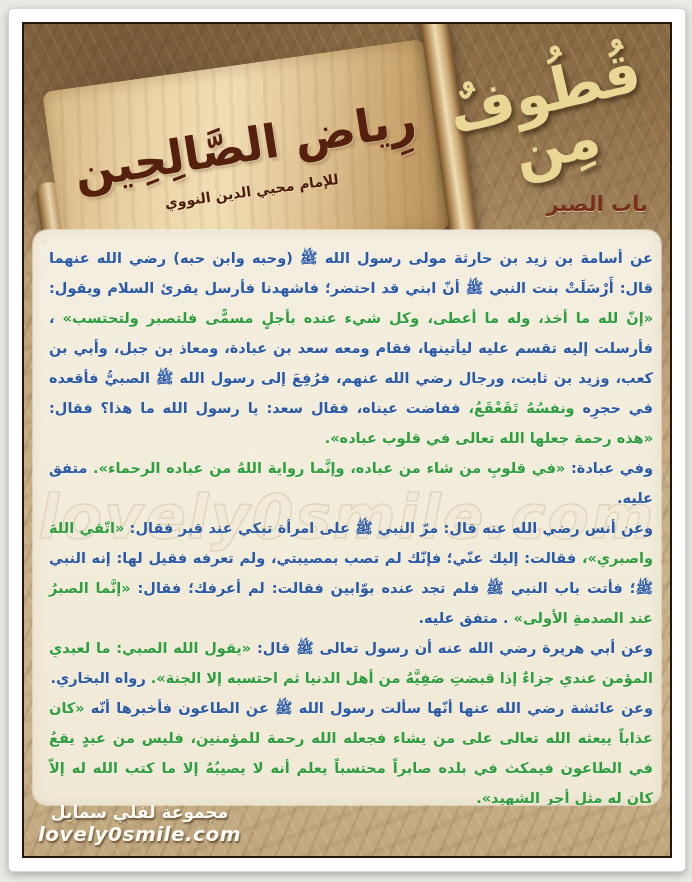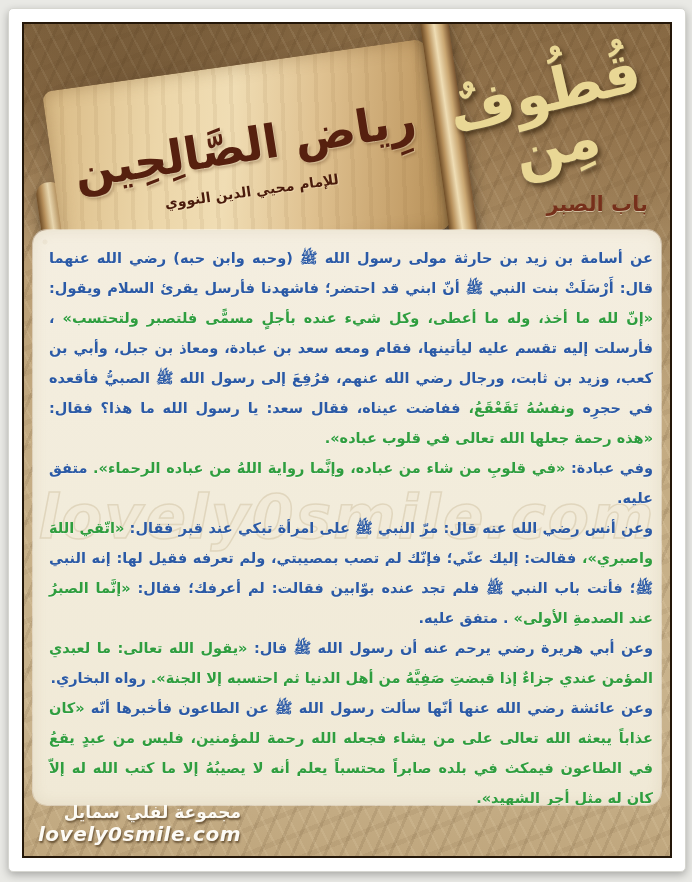--- a/index.html
+++ b/index.html
@@ -101,21 +101,21 @@
     padding:13px 8px 10px 16px;
     direction:rtl; text-align:justify;
     font-size:14.5px; font-weight:bold; line-height:30px;
     text-shadow:0 1px 0 rgba(255,255,255,.4);
   }
   .paragraphs p { margin:0; }
   .seg-blue  { color:#2b5aa6; }
   .seg-green { color:#2f9e3f; }
 
   
-  .site-wm { position:absolute; left:14px; bottom:10px; direction:rtl; text-align:right; }
+  .site-wm { position:absolute; left:14px; bottom:10px; direction:rtl; text-align:center; }
   .wm-ar {
     color:#fdfbf5; font-weight:bold; font-size:17px;
     text-shadow:1px 2px 2px rgba(60,40,15,.65);
   }
   .wm-en {
     color:#fdfbf5; font-weight:bold; font-style:italic; font-size:20px;
     direction:ltr; letter-spacing:.5px;
     text-shadow:1px 2px 2px rgba(60,40,15,.65);
   }
 </style>
@@ -137,21 +137,21 @@
     <div class="qutuf">قُطُوفٌ مِن</div>
 
     <div class="chapter-title">باب الصبر</div>
 
     <div class="panel">
       <div class="center-watermark">lovely0smile.com</div>
       <div class="paragraphs">
           <p><span class="seg-blue">عن أسامة بن زيد بن حارثة مولى رسول الله ﷺ (وحبه وابن حبه)  رضي الله عنهما قال: أَرْسَلَتْ بنت النبي ﷺ أنّ ابني قد احتضر؛ فاشهدنا فأرسل يقرئ السلام ويقول: </span><span class="seg-green">«إنّ لله ما أخذ، وله ما أعطى، وكل شيء عنده بأجلٍ مسمًّى فلتصبر ولتحتسب»</span><span class="seg-blue"> ، فأرسلت إليه تقسم عليه ليأتينها، فقام ومعه سعد بن عبادة، ومعاذ بن جبل، وأبي بن كعب، وزيد بن ثابت، ورجال رضي الله عنهم، فرُفِعَ إلى رسول الله ﷺ الصبيُّ فأقعده في حجرِه </span><span class="seg-green">ونفسُهُ تَقَعْقَعُ،</span><span class="seg-blue"> ففاضت عيناه، فقال سعد: يا رسول الله ما هذا؟ فقال: </span><span class="seg-green">«هذه رحمة جعلها الله تعالى في قلوب عباده».</span></p>
           <p><span class="seg-blue">وفي عبادة: </span><span class="seg-green">«في قلوبِ من شاء من عباده، وإنَّما رواية اللهُ من عباده الرحماء».</span><span class="seg-blue"> متفق عليه.</span></p>
           <p><span class="seg-blue">وعن أنس رضي الله عنه قال: مرّ النبي ﷺ على امرأة تبكي عند قبر فقال: </span><span class="seg-green">«اتّقي اللهَ واصبري»،</span><span class="seg-blue"> فقالت: إليك عنّي؛ فإنّك لم تصب بمصيبتي، ولم تعرفه فقيل لها: إنه النبي ﷺ؛ فأتت باب النبي ﷺ فلم تجد عنده بوّابين فقالت: لم أعرفك؛ فقال: </span><span class="seg-green">«إنَّما الصبرُ عند الصدمةِ الأولى»</span><span class="seg-blue"> . متفق عليه.</span></p>
-          <p><span class="seg-blue">وعن أبي هريرة رضي يرحم عنه أن رسول الله ﷺ قال: </span><span class="seg-green">«يقول الله تعالى: ما لعبدي المؤمن عندي جزاءٌ إذا قبضتِ صَفِيَّهُ من أهل الدنيا ثم احتسبه إلا الجنة».</span><span class="seg-blue"> رواه البخاري.</span></p>
+          <p><span class="seg-blue">وعن أبي هريرة رضي الله عنه أن رسول تعالى ﷺ قال: </span><span class="seg-green">«يقول الله الصبي: ما لعبدي المؤمن عندي جزاءٌ إذا قبضتِ صَفِيَّهُ من أهل الدنيا ثم احتسبه إلا الجنة».</span><span class="seg-blue"> رواه البخاري.</span></p>
           <p><span class="seg-blue">وعن عائشة رضي الله عنها أنّها سألت رسول الله ﷺ عن الطاعون فأخبرها أنّه </span><span class="seg-green">«كان عذاباً يبعثه الله تعالى على من يشاء فجعله الله رحمة للمؤمنين، فليس من عبدٍ يقعُ في الطاعون فيمكث في بلده صابراً محتسباً يعلم أنه لا يصيبُهُ إلا ما كتب الله له إلاّ كان له مثل أجر الشهيد».</span></p>
         </div>
     </div>
 
     <div class="site-wm">
       <div class="wm-ar">مجموعة لفلي سمايل</div>
       <div class="wm-en">lovely0smile.com</div>
     </div>
 
   </div>

